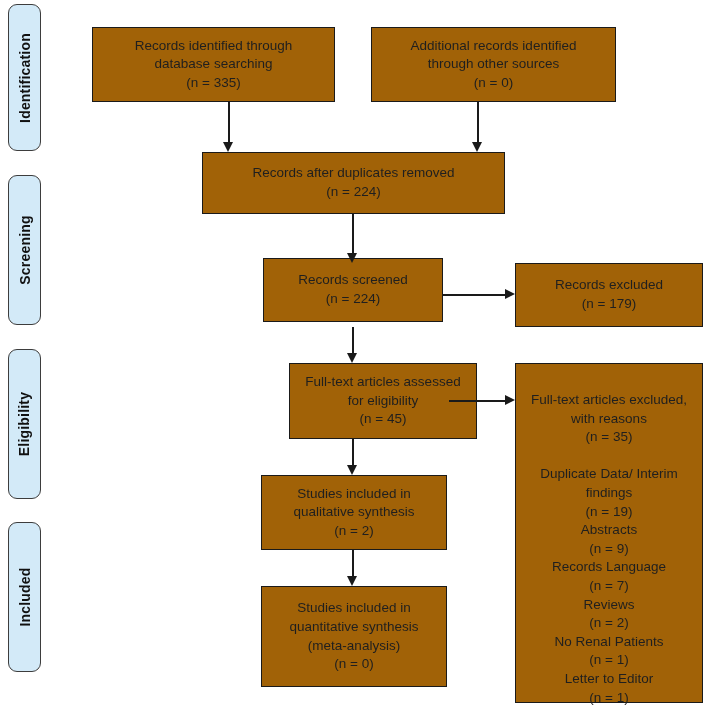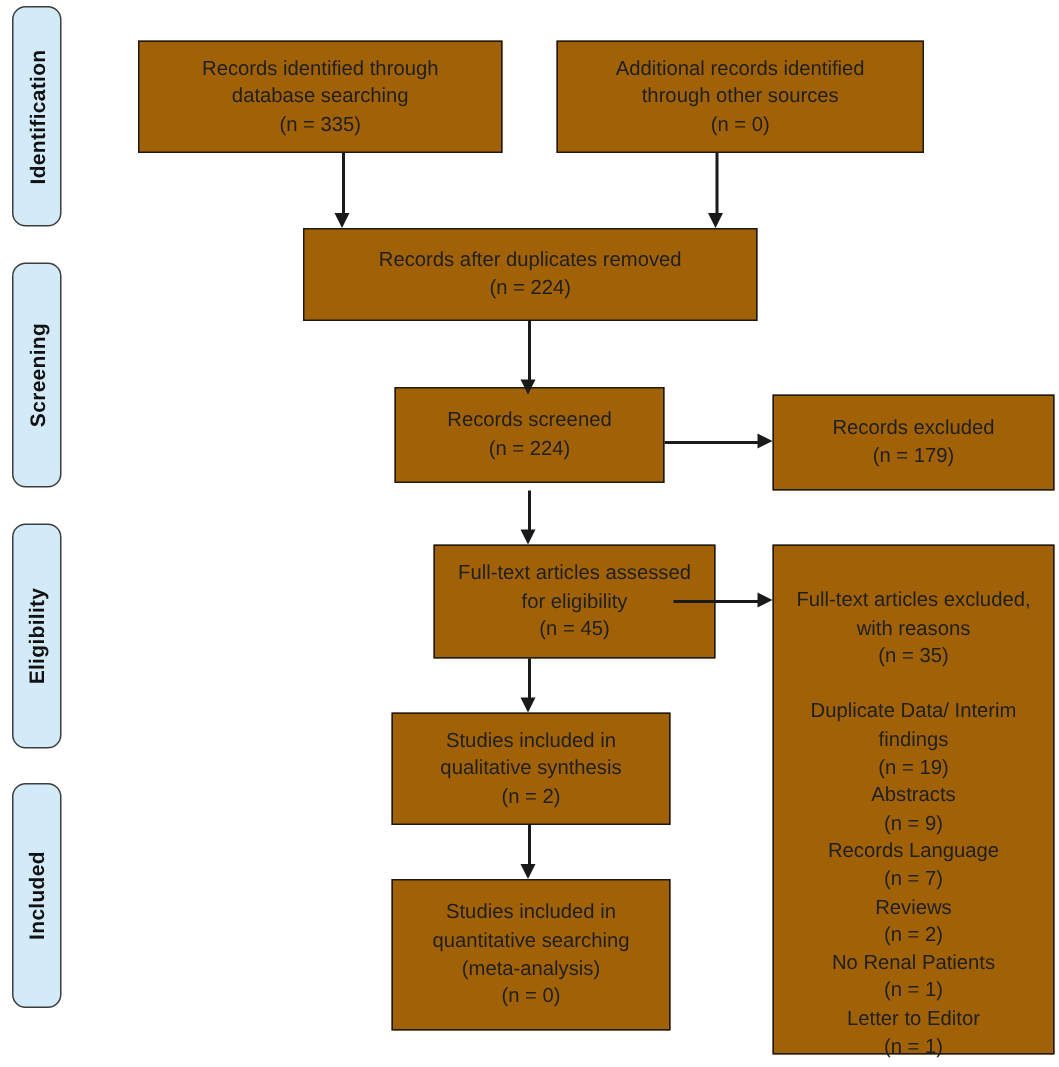--- a/index.html
+++ b/index.html
@@ -157,21 +157,21 @@
   </div>
 
   <div class="fbox" style="left:261px; top:475px; width:186px; height:75px;">
     <div class="bline">Studies included in</div>
     <div class="bline">qualitative synthesis</div>
     <div class="bline">(n = 2)</div>
   </div>
 
   <div class="fbox" style="left:261px; top:586px; width:186px; height:101px;">
     <div class="bline">Studies included in</div>
-    <div class="bline">quantitative searching</div>
+    <div class="bline">quantitative synthesis</div>
     <div class="bline">(meta-analysis)</div>
     <div class="bline">(n = 0)</div>
   </div>
 
   <div>
     <div class="aline-v" style="left:228px; top:102px; height:42px;"></div>
     <div class="ahead-down" style="left:223px; top:142px;"></div>
   </div>
   <div>
     <div class="aline-v" style="left:477px; top:102px; height:42px;"></div>

